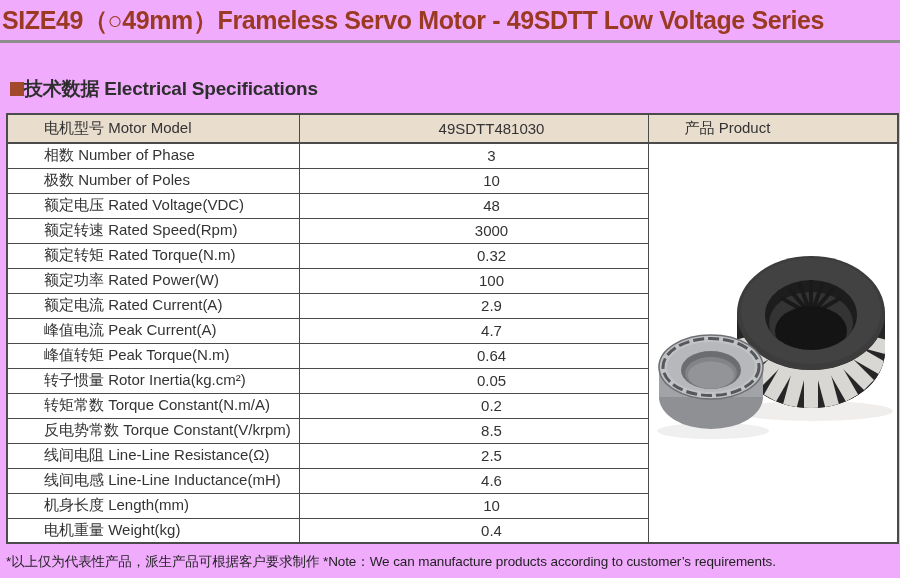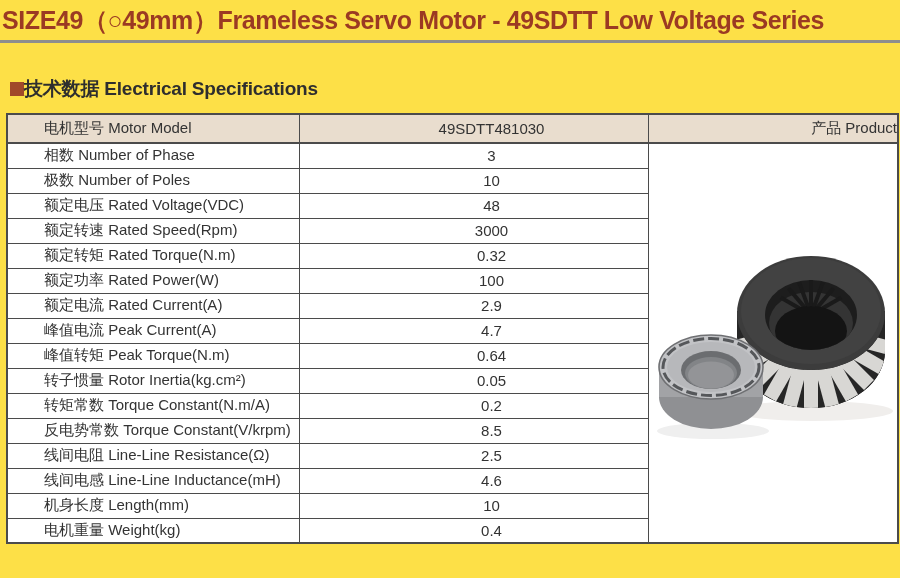--- a/index.html
+++ b/index.html
@@ -2,21 +2,21 @@
 <html><head>
 <meta charset="utf-8">
 <style>
   * { box-sizing: border-box; margin: 0; padding: 0; }
   html, body { background: #ffffff; }
   body {
     width: 900px; height: 578px;
     font-family: "Liberation Sans", "DejaVu Sans", sans-serif;
     color: #333333;
   }
-  .page { position: relative; width: 900px; height: 578px; overflow: hidden; background: #fde047; }
+  .page { position: relative; width: 900px; height: 578px; overflow: hidden; background: #f0abfc; }
 
   .page-title {
     position: absolute; left: 2px; top: 4px;
     font-size: 25px; font-weight: bold; letter-spacing: -0.4px;
     color: #9b3a23; white-space: nowrap;
   }
   .top-rule {
     position: absolute; left: 0; top: 40px;
     width: 900px; height: 3px; background: #8e8e8e;
   }
@@ -35,21 +35,21 @@
   }
   .spec-table th, .spec-table td {
     border: 1px solid #4b4b4b;
     font-size: 15px; font-weight: normal; color: #333;
     overflow: hidden; white-space: nowrap; padding-left: 36px;
   }
   .spec-table thead th { background: #e9ddce; height: 29px; border-bottom: 2px solid #4b4b4b; }
   .spec-table tbody td { height: 25px; background: #ffffff; }
   .col-label   { width: 292px; text-align: left; padding-left: 14px; }
   .col-value   { width: 349px; text-align: center; }
-  .col-product { width: 250px; text-align: right; }
+  .col-product { width: 250px; text-align: left; }
   td.product-cell { vertical-align: middle; text-align: center; padding: 0; }
 
   .footnote {
     position: absolute; left: 6px; top: 553px;
     font-size: 13.5px; color: #1f1f1f; white-space: nowrap; letter-spacing: -0.1px;
   }
 </style>
 </head>
 <body>
 
@@ -196,14 +196,15 @@
         <td class="col-label">机身长度 Length(mm)</td>
         <td class="col-value">10</td>
       </tr>
       <tr>
         <td class="col-label">电机重量 Weight(kg)</td>
         <td class="col-value">0.4</td>
       </tr>
     </tbody>
   </table>
 
+  <div class="footnote">*以上仅为代表性产品，派生产品可根据客户要求制作  *Note：We can manufacture products according to customer’s requirements.</div>
 
 </div>
 
 </body></html>

